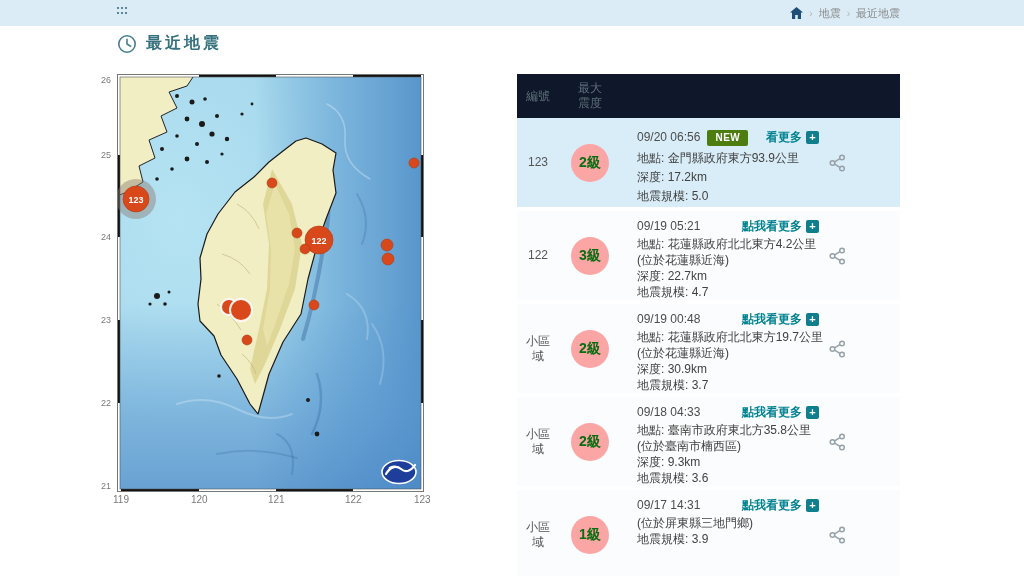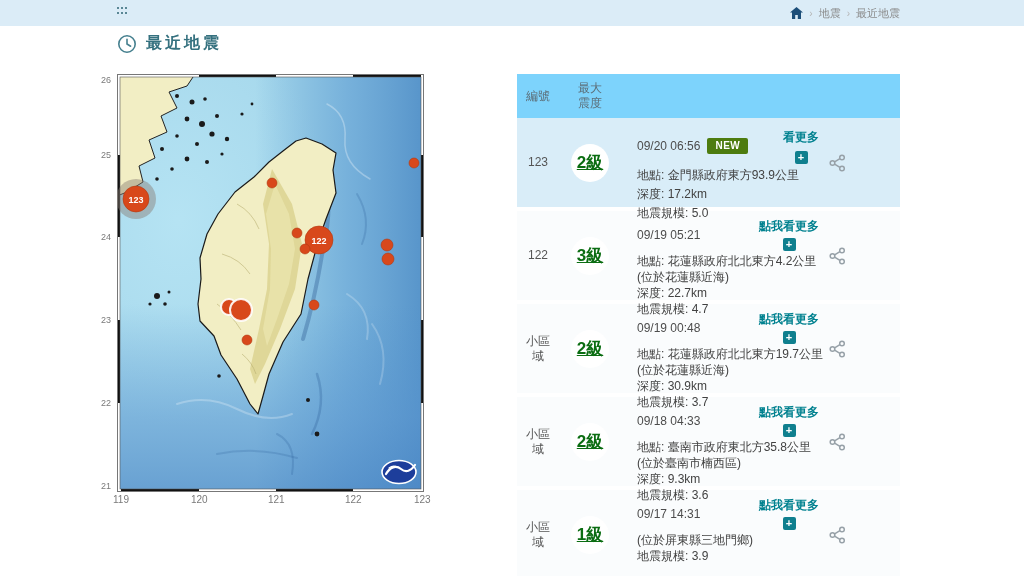--- a/index.html
+++ b/index.html
@@ -16,45 +16,45 @@
   .breadcrumb a{color:#8a8a8a;text-decoration:none;cursor:pointer;}
   
   .title-row{position:absolute;left:117px;top:33px;display:flex;align-items:center;gap:9px;}
   .title-row h1{margin:0;font-size:16px;font-weight:bold;color:#35717f;letter-spacing:3px;}
   
   .map-wrap{position:absolute;left:117px;top:74px;width:307px;height:418px;}
   .lat-tick{position:absolute;left:-18px;width:14px;text-align:center;font-size:9px;color:#7a7a7a;}
   .lon-tick{position:absolute;top:420px;font-size:10px;color:#7a7a7a;}
   
   .quake-table{position:absolute;left:517px;top:74px;width:383px;}
-  .thead{display:flex;height:44px;background:#7dd3fc;color:#5c6e78;font-size:12px;}
+  .thead{display:flex;height:44px;background:#0f172a;color:#5c6e78;font-size:12px;}
   .thead .hc{display:flex;align-items:center;justify-content:center;text-align:center;}
   .h-id{width:42px;}
   .h-int{width:62px;}
   .h-int span{display:block;width:34px;word-break:break-all;line-height:15px;}
   .h-det{flex:1;}
   .row{display:flex;height:89px;margin-top:4px;background:#fafcfd;}
   .row.row-first{margin-top:0;background:#d9edf8;}
   .col-id{width:42px;display:flex;align-items:center;justify-content:center;text-align:center;
     font-size:12px;color:#555;line-height:15px;word-break:break-all;padding:0 4px;box-sizing:border-box;}
   .col-int{width:62px;display:flex;align-items:center;justify-content:center;}
-  .int-circle{width:38px;height:38px;border-radius:50%;background:#ffffff;color:#0b6d12;
-    font-size:17px;font-weight:bold;display:flex;align-items:center;justify-content:center;text-decoration:underline;}
+  .int-circle{width:38px;height:38px;border-radius:50%;background:#fca5a5;color:#0b6d12;
+    font-size:14px;font-weight:bold;display:flex;align-items:center;justify-content:center;}
   .col-detail{width:200px;box-sizing:border-box;padding:7px 0 0 16px;font-size:12px;
     line-height:16px;color:#424242;}
   .col-detail div{white-space:nowrap;}
   .row-first .col-detail{padding-top:10px;line-height:19px;}
   .dline1{display:flex;align-items:center;gap:7px;margin-bottom:2px;}
   .dt{color:#4c4c4c;}
   .new-badge{background:#4d7c0f;color:#fff;font-size:10px;font-weight:bold;letter-spacing:.5px;
     padding:2px 8px;border-radius:2px;line-height:12px;}
   .new-badge:empty{display:none;}
   .region:empty{display:none;}
   .more-link{margin-left:auto;margin-right:2px;display:flex;align-items:center;gap:4px;
-    color:#00818f;font-weight:bold;font-size:12px;text-decoration:none;cursor:pointer;flex-direction:column;}
+    color:#00818f;font-weight:bold;font-size:12px;text-decoration:none;cursor:pointer;}
   .plus-icon{display:inline-flex;align-items:center;justify-content:center;width:13px;height:13px;
     background:#0f7f8e;color:#fff;border-radius:2px;font-size:11px;font-weight:bold;line-height:1;}
   .col-share{flex:1;display:flex;align-items:center;justify-content:flex-start;padding-left:8px;cursor:pointer;}
 </style>
 </head>
 <body>
 
 <div class="screen">
 
   <div class="topbar">

